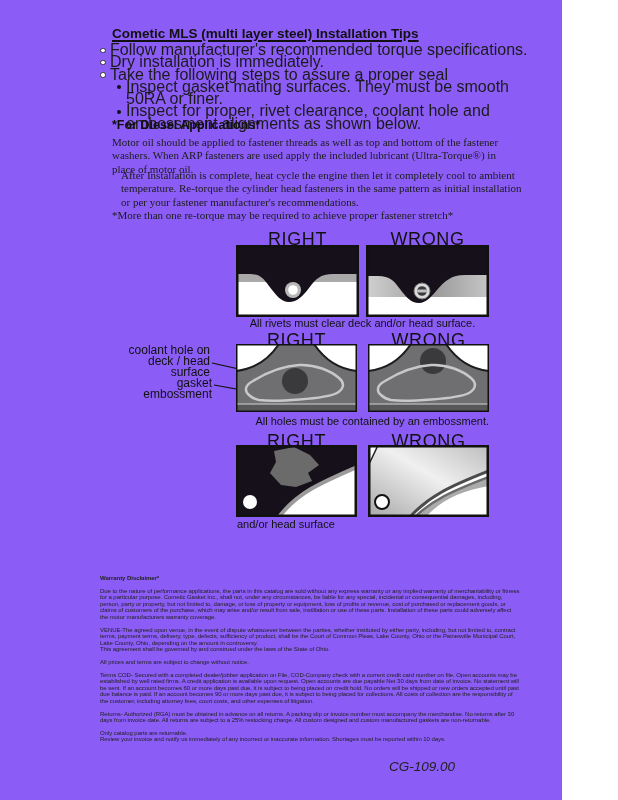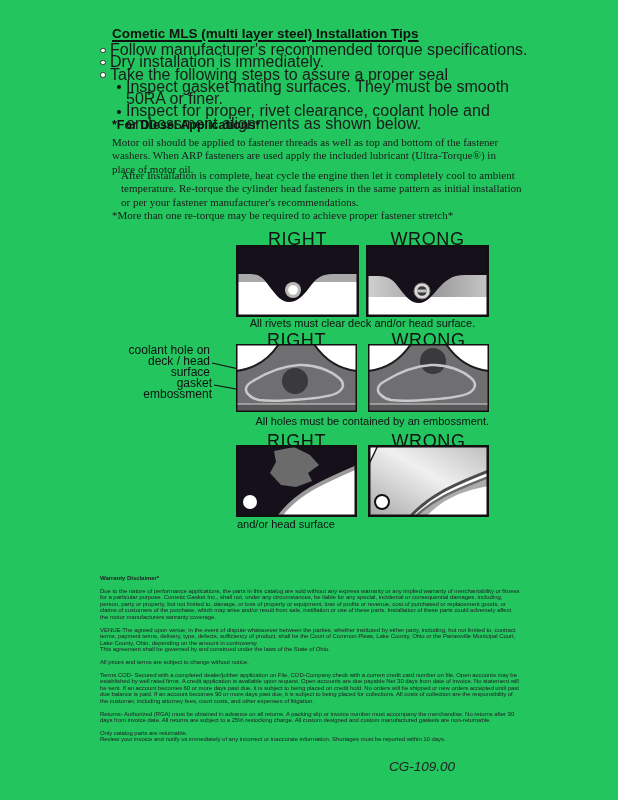--- a/index.html
+++ b/index.html
@@ -1,17 +1,17 @@
 <!DOCTYPE html>
 <html><head>
 <meta charset="utf-8">
 <style>
   html,body{margin:0;padding:0;background:#fff;}
   .page{
-    position:relative;width:618px;height:800px;background:#22c55e;
+    position:relative;width:562px;height:800px;background:#8b5cf6;
     font-family:"Liberation Sans", sans-serif;color:#1b1b1b;overflow:hidden;
   }
   .abs{position:absolute;}
   .title{
     font-size:13.5px;font-weight:bold;color:#111;
     text-decoration:underline;text-decoration-thickness:1.5px;text-underline-offset:2px;
   }
   .bullets{font-size:16px;line-height:12.3px;width:440px;}
   .b,.sb{position:relative;padding-left:10px;}
   .sb{margin-left:16px;}

